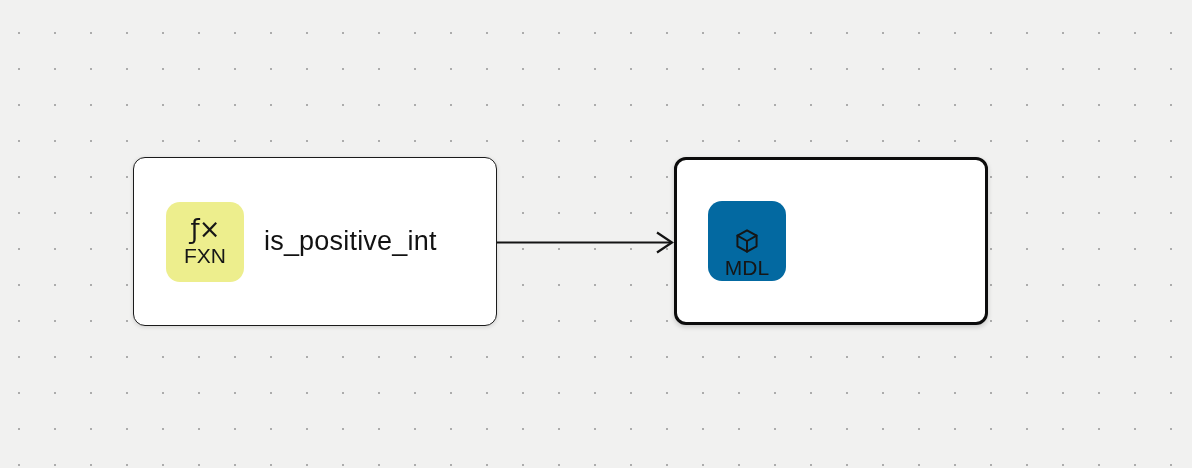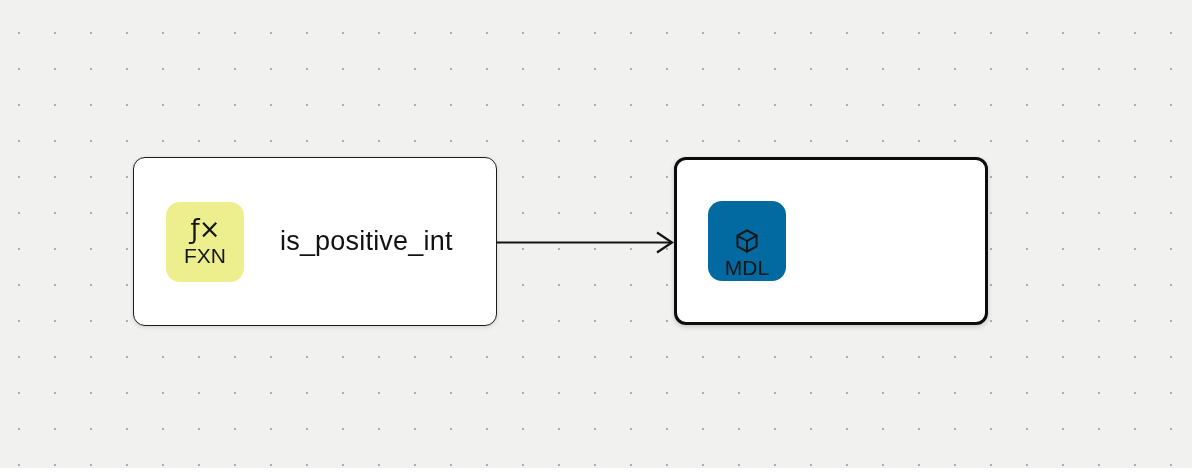--- a/index.html
+++ b/index.html
@@ -85,21 +85,21 @@
   }
   .badge-tag {
     font-family: Liberation Sans, sans-serif;
     font-size: 21px;
     line-height: 26px;
     color: #161616;
   }
   .node-label {
     font-size: 27px;
     color: #121212;
-    margin-left: 36px;
+    margin-left: 20px;
     white-space: nowrap;
     letter-spacing: 0.2px;
   }
   .edge-svg {
     position: absolute;
     left: 495px;
     top: 229px;
     width: 182px;
     height: 27px;
     overflow: visible;

